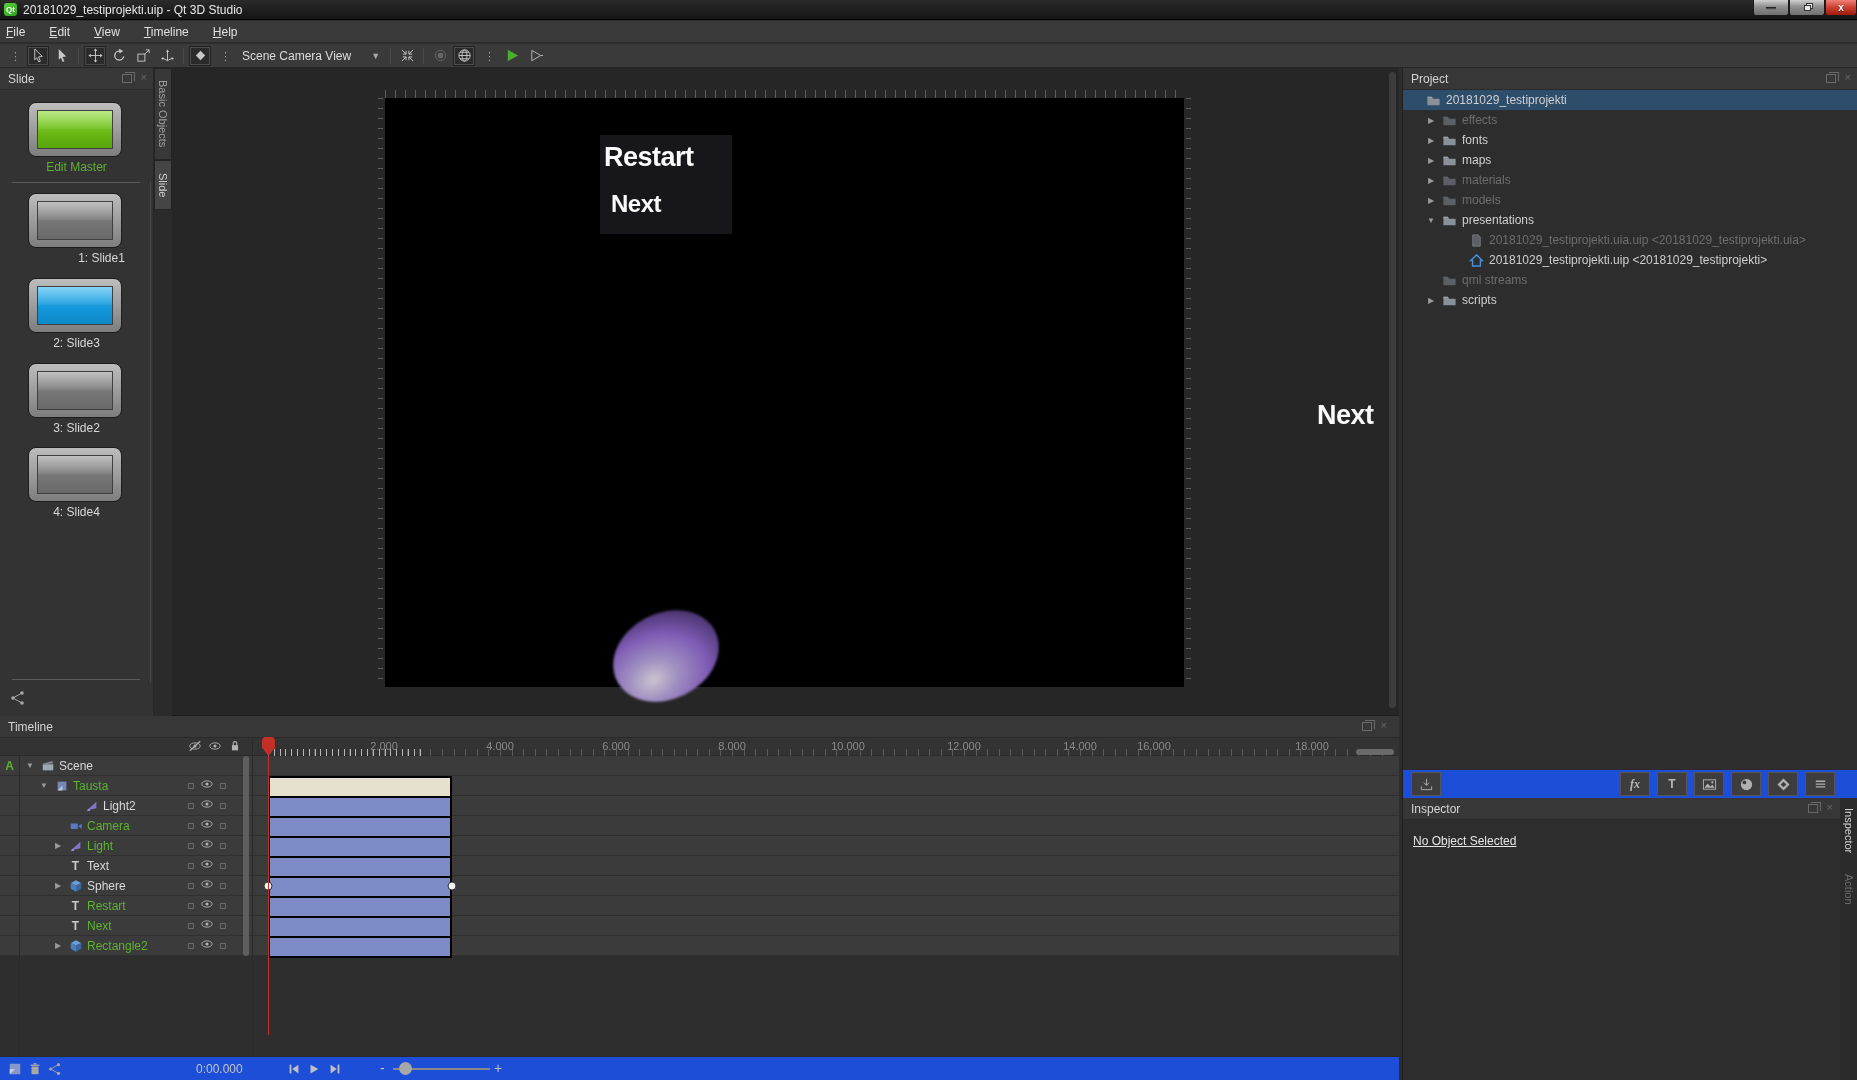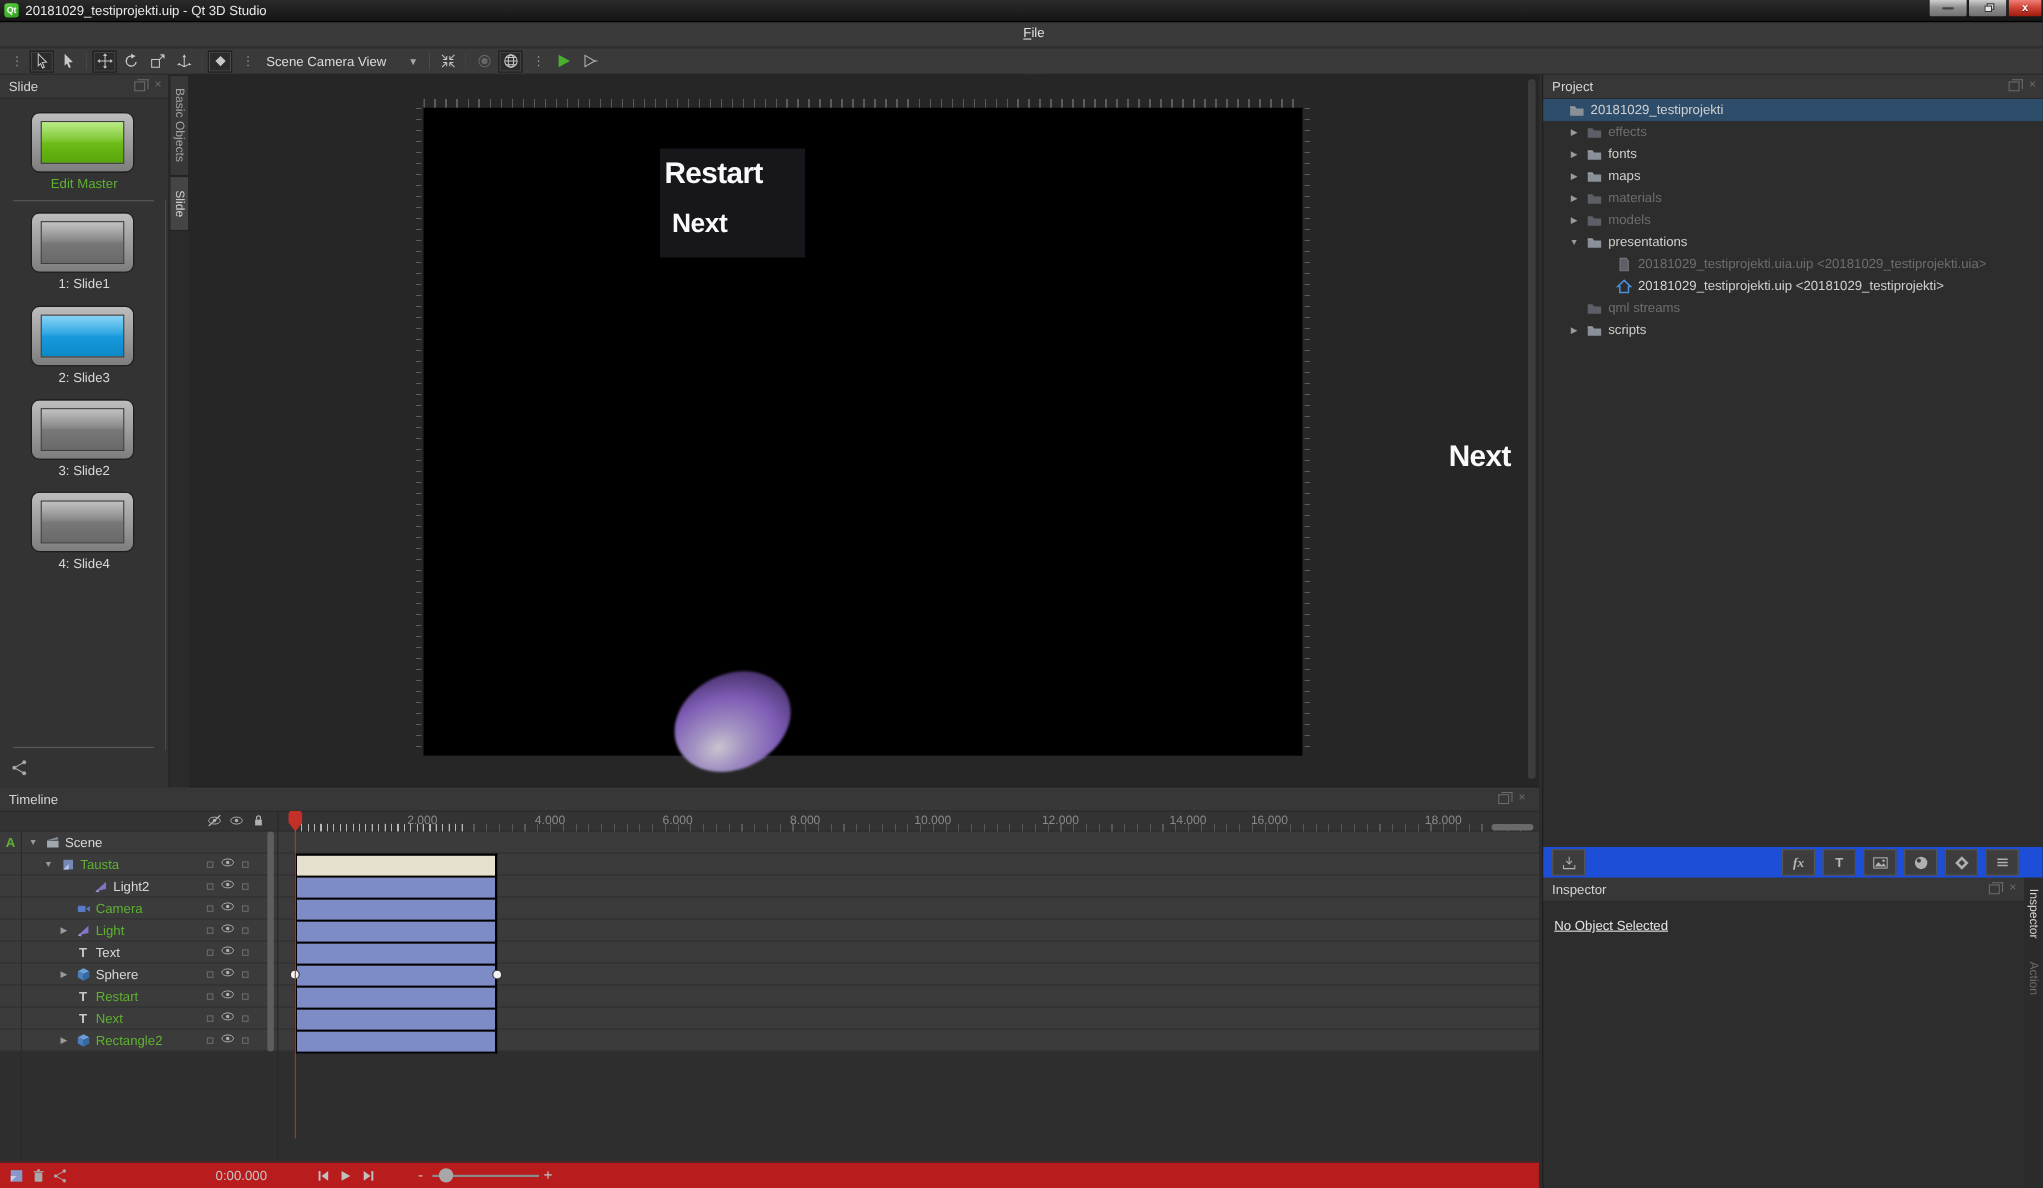--- a/index.html
+++ b/index.html
@@ -18,21 +18,21 @@
   #win-controls { position:absolute; right:0; top:0; display:flex; }
   .win-btn { height:16px; border:1px solid #1a1a1a; border-top:none; border-bottom-left-radius:3px; border-bottom-right-radius:3px;
     display:flex; align-items:center; justify-content:center; font-size:10px; font-weight:bold; color:#fff;
     background:linear-gradient(180deg,#cfcfcf,#8f8f8f 45%,#6f6f6f); text-shadow:0 1px 1px rgba(0,0,0,.5); }
   .win-btn.min,.win-btn.max { width:36px; color:#222; }
   .win-btn.close { width:32px; background:linear-gradient(180deg,#ef8177,#cf4436 45%,#9e1b0e); }
   .win-btn .sq { width:7px; height:6px; border:1px solid #333; background:#e8e8e8; box-shadow:2px -2px 0 -1px #e8e8e8,2px -2px #333; }
 
   
   #menubar { left:0; top:21px; width:1857px; height:22px; background:#3a3a3a; display:flex; align-items:center;
-    padding-left:23px; gap:20px; border-bottom:1px solid #2c2c2c;flex-direction:column; }
+    padding-left:4px; gap:20px; border-bottom:1px solid #2c2c2c; }
   .menu-item { color:#e0e0e0; cursor:default; padding:2px 2px; }
   .menu-item::first-letter { text-decoration:underline; }
 
   
   #toolbar { left:0; top:44px; width:1857px; height:24px; background:#3a3a3a; display:flex; align-items:center;
     padding-left:2px; border-bottom:1px solid #262626; }
   .tb-item { width:22px; height:20px; display:flex; align-items:center; justify-content:center; color:#c8c8c8; margin:0 1px; }
   .tb-item svg { width:15px; height:15px; }
   .tb-item.active { background:#2b2b2b; border:1px solid #222; box-shadow:inset 0 0 0 1px #4a4a4a; }
   .tb-sep { width:1px; height:16px; background:#2a2a2a; border-right:1px solid #4a4a4a; margin:0 4px; }
@@ -137,21 +137,21 @@
   #tl-vsep { position:absolute; left:252px; top:22px; width:1px; height:318px; background:#2a2a2a; }
   #tl-empty { position:absolute; left:0; top:240px; width:1399px; height:100px; background:#2e2e2e; }
   #bars { position:absolute; left:268px; top:60px; width:184px; border-left:2px solid #000; border-right:2px solid #000; border-top:2px solid #000; }
   .bar { height:20px; border-bottom:2px solid #000; }
   .bar.cream { background:var(--bar-cream); }
   .bar.blue { background:var(--bar-blue); }
   .keyframe { position:absolute; width:9px; height:9px; border-radius:50%; background:#f2f2f2; border:1px solid #333; transform:translate(-50%,-50%); }
   #playhead-line { position:absolute; left:268px; top:40px; width:1px; height:279px; background:var(--playhead-red); }
   #playhead-marker { position:absolute; left:262px; top:21px; width:13px; height:19px; background:var(--playhead-red);
     clip-path:polygon(15% 0,85% 0,100% 15%,100% 55%,50% 100%,0 55%,0 15%); }
-  #tl-footer { position:absolute; left:0; top:340px; width:1399px; height:24px; background:#b91c1c; border-top:1px solid #2a2a2a; }
+  #tl-footer { position:absolute; left:0; top:340px; width:1399px; height:24px; background:#1d4ed8; border-top:1px solid #2a2a2a; }
   #tl-footer svg { width:14px; height:14px; }
   .f-ico { position:absolute; top:5px; }
   #tl-time { position:absolute; left:196px; top:5px; width:60px; color:#c4c4c4; }
   #zoom-track { position:absolute; left:393px; top:11px; width:97px; height:2px; background:#8a8a8a; }
   #zoom-handle { position:absolute; left:399px; top:5px; width:13px; height:13px; border-radius:50%; background:#a8a8a8; }
   .zoom-sign { position:absolute; top:3px; color:#c0c0c0; font-size:14px; }
 </style>
 </head>
 <body>
 
@@ -275,21 +275,21 @@
         </span>
     </div>
     <div id="slides-container">
         <div class="slide-thumb" style="top: 34px;">
           <div class="slide-screen screen-green"></div>
         </div>
         <div class="slide-label master" style="top: 92px;">Edit Master</div>
         <div class="slide-thumb" style="top: 125px;">
           <div class="slide-screen screen-gray"></div>
         </div>
-        <div class="slide-label" style="top: 183px;">1: Slide1</div>
+        <div class="slide-label" style="top: 183px; margin-left: 25px;">1: Slide1</div>
         <div class="slide-thumb" style="top: 210px;">
           <div class="slide-screen screen-blue"></div>
         </div>
         <div class="slide-label" style="top: 268px;">2: Slide3</div>
         <div class="slide-thumb" style="top: 295px;">
           <div class="slide-screen screen-gray"></div>
         </div>
         <div class="slide-label" style="top: 353px;">3: Slide2</div>
         <div class="slide-thumb" style="top: 379px;">
           <div class="slide-screen screen-gray"></div>

